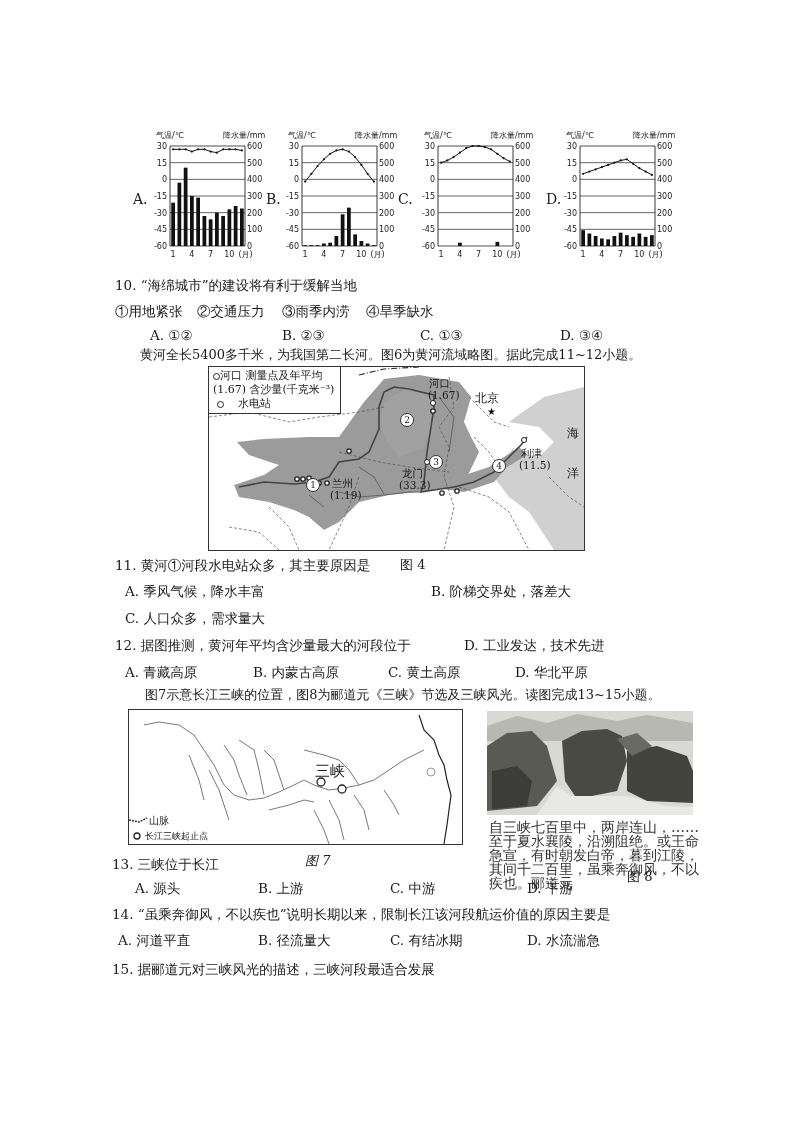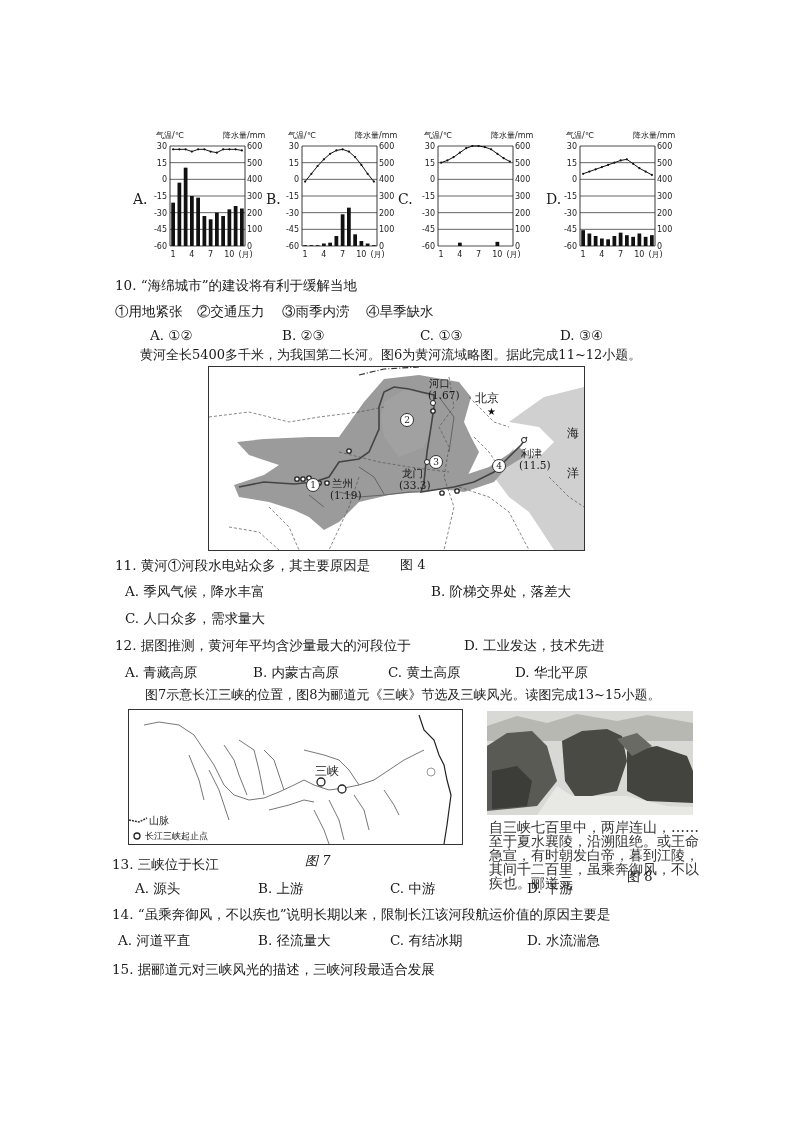--- a/index.html
+++ b/index.html
@@ -315,20 +315,31 @@
 
     <g fill="#fff" stroke="#222" stroke-width="1">
       <circle cx="224" cy="36" r="2.5"></circle>
       <circle cx="218" cy="95" r="2.5"></circle>
       <circle cx="315" cy="73" r="2.5"></circle>
     </g>
 
     <text x="278" y="48" font-size="10" fill="#111">★</text>
   </svg>
 
+  <div class="legend">
+    <div>
+      <span style="display:inline-block;width:5px;height:5px;border:1px solid #222;border-radius:50%;vertical-align:middle;"></span><span>河口</span>&nbsp;<span>测量点及年平均</span>
+    </div>
+    <div>
+      <span>(1.67)</span>&nbsp;<span>含沙量(千克米⁻³)</span>
+    </div>
+    <div>
+      <span style="display:inline-block;width:5px;height:5px;border:1.5px solid #222;border-radius:50%;vertical-align:middle;margin:0 14px 0 4px;"></span><span>水电站</span>
+    </div>
+  </div>
 
   <div class="maplbl" style="left:220px;top:10px;">河口</div>
   <div class="maplbl" style="left:219px;top:22px;">(1.67)</div>
   <div class="maplbl" style="left:266px;top:25px;font-size:12px;">北京</div>
   <div class="maplbl" style="left:193px;top:100px;">龙门</div>
   <div class="maplbl" style="left:190px;top:112px;">(33.3)</div>
   <div class="maplbl" style="left:123px;top:110px;">兰州</div>
   <div class="maplbl" style="left:121px;top:122px;">(1.19)</div>
   <div class="maplbl" style="left:312px;top:80px;">利津</div>
   <div class="maplbl" style="left:310px;top:92px;">(11.5)</div>
@@ -371,21 +382,21 @@
       <path d="M80,60 L90,80 L95,95 L100,110"></path>
       <path d="M60,45 L70,70 L75,90"></path>
     </g>
     <path d="M290,5 L295,20 L305,30 L310,45 L315,55 L318,70 L322,85 L320,100 L318,115 L315,134" stroke="#222" stroke-width="1.2" fill="none"></path>
     <path d="M0,110 L10,112 L18,108" stroke="#333" stroke-width="1.5" fill="none" stroke-dasharray="2,1"></path>
     <circle cx="192" cy="72" r="4" fill="#fff" stroke="#222" stroke-width="1.3"></circle>
     <circle cx="213" cy="79" r="4" fill="#fff" stroke="#222" stroke-width="1.3"></circle>
     <circle cx="8" cy="126" r="3" fill="#fff" stroke="#222" stroke-width="1.3"></circle>
     <circle cx="302" cy="62" r="4" fill="none" stroke="#999" stroke-width="1"></circle>
   </svg>
-  <div class="maplbl" style="left:186px;top:55px;font-size:12px;">三峡</div>
+  <div class="maplbl" style="left:186px;top:55px;font-size:15px;">三峡</div>
   <div class="maplbl" style="left:20px;top:105px;font-size:10px;">山脉</div>
   <div class="maplbl" style="left:16px;top:120px;font-size:9px;">长江三峡起止点</div>
 </div>
 
 <div class="photo">
   <svg width="206" height="104" viewBox="0 0 206 104">
     <rect width="206" height="104" fill="#d8d8d4"></rect>
     <path d="M0,15 L30,5 L60,12 L90,3 L130,10 L160,4 L206,12 L206,30 L0,30 Z" fill="#b8b8b2"></path>
     <path d="M0,35 L20,22 L45,20 L60,35 L70,70 L50,95 L0,100 Z" fill="#5a5a55"></path>
     <path d="M5,60 L30,55 L45,70 L40,95 L5,98 Z" fill="#3c3c38"></path>

